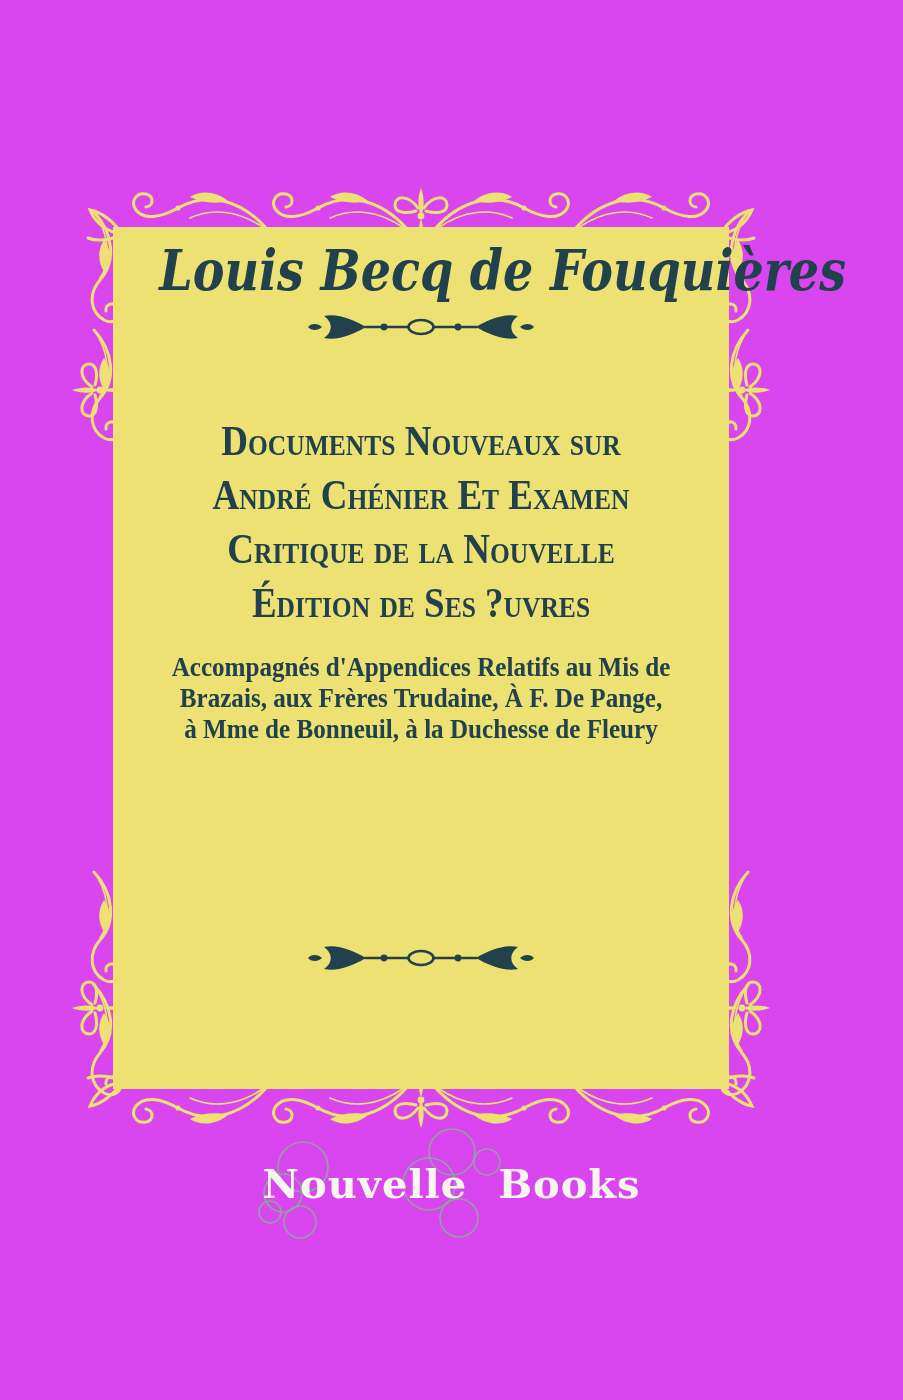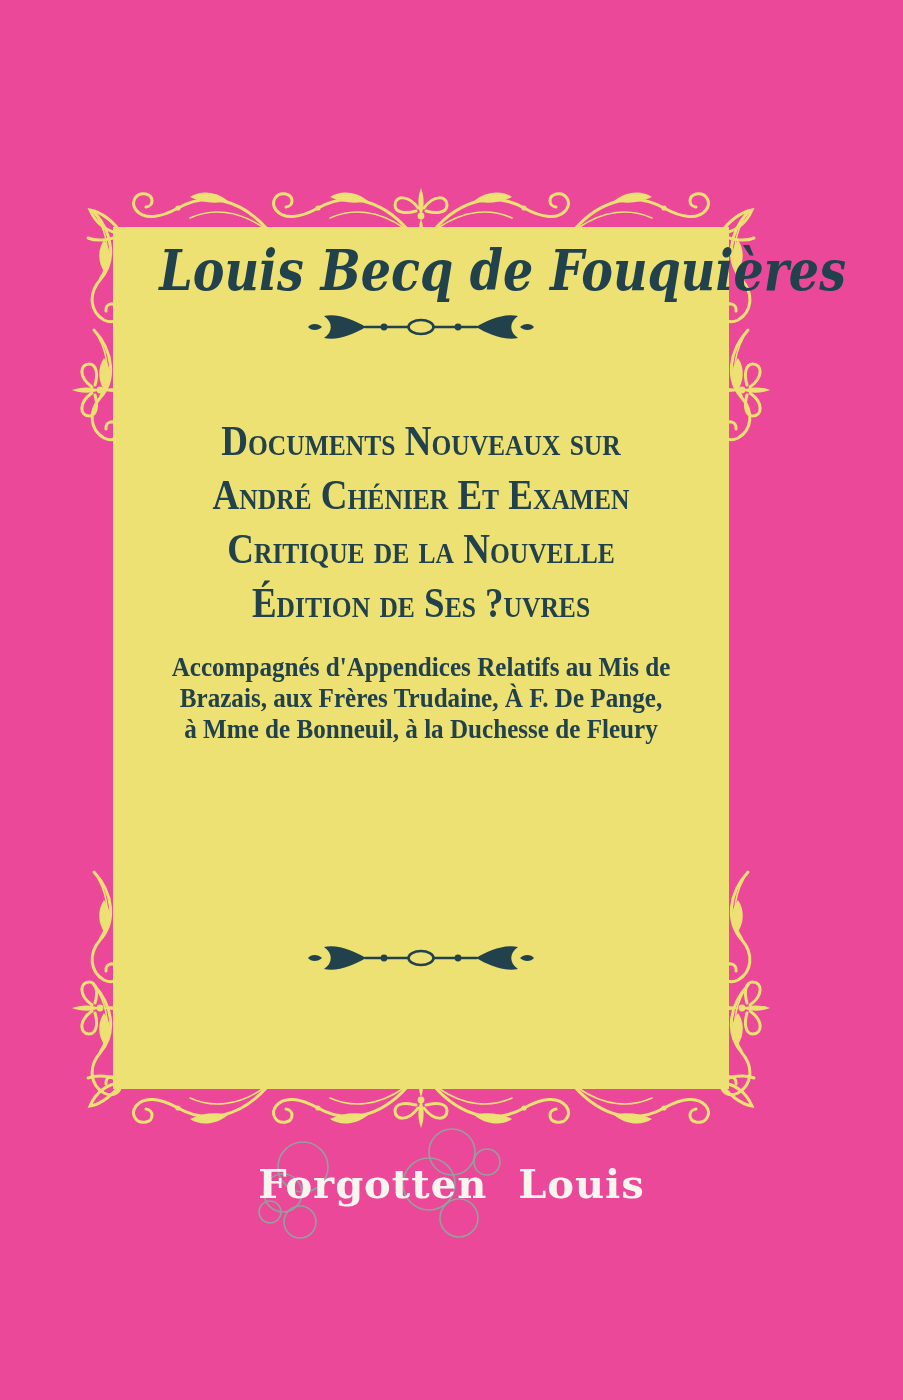--- a/index.html
+++ b/index.html
@@ -1,16 +1,16 @@
 <!DOCTYPE html>
 <html><head>
 <meta charset="utf-8">
 <style>
   html,body{margin:0;padding:0;background:#101d23;}
-  .page{position:relative;width:903px;height:1400px;background:#ec4899;overflow:hidden;
+  .page{position:relative;width:903px;height:1400px;background:#d946ef;overflow:hidden;
         font-family:"Liberation Serif",serif;}
   .panel{position:absolute;left:113px;top:227px;width:616px;height:862px;background:#ece172;}
   .orn-svg{position:absolute;left:0;top:0;width:903px;height:1400px;}
   .orn {fill:none;stroke:#ece172;stroke-width:3;stroke-linecap:round;}
   .ornt{fill:none;stroke:#ece172;stroke-width:1.6;stroke-linecap:round;}
   .ornf{fill:#ece172;stroke:none;}
   .ink {fill:#21414d;}
   .gfl {fill:none;stroke:#92a09e;stroke-width:1.6;}
 
   .author{position:absolute;left:113px;top:234px;width:616px;text-align:center;
@@ -129,16 +129,16 @@
     <span>Édition de Ses ?uvres</span>
   </div>
 
   <div class="subtitle">
     <span>Accompagnés d'Appendices Relatifs au Mis de</span>
     <span>Brazais, aux Frères Trudaine, À F. De Pange,</span>
     <span>à Mme de Bonneuil, à la Duchesse de Fleury</span>
   </div>
 
   <div class="logo">
-    <span>Forgotten Louis</span>
+    <span>Nouvelle Books</span>
   </div>
 
 </div>
 
 </body></html>

